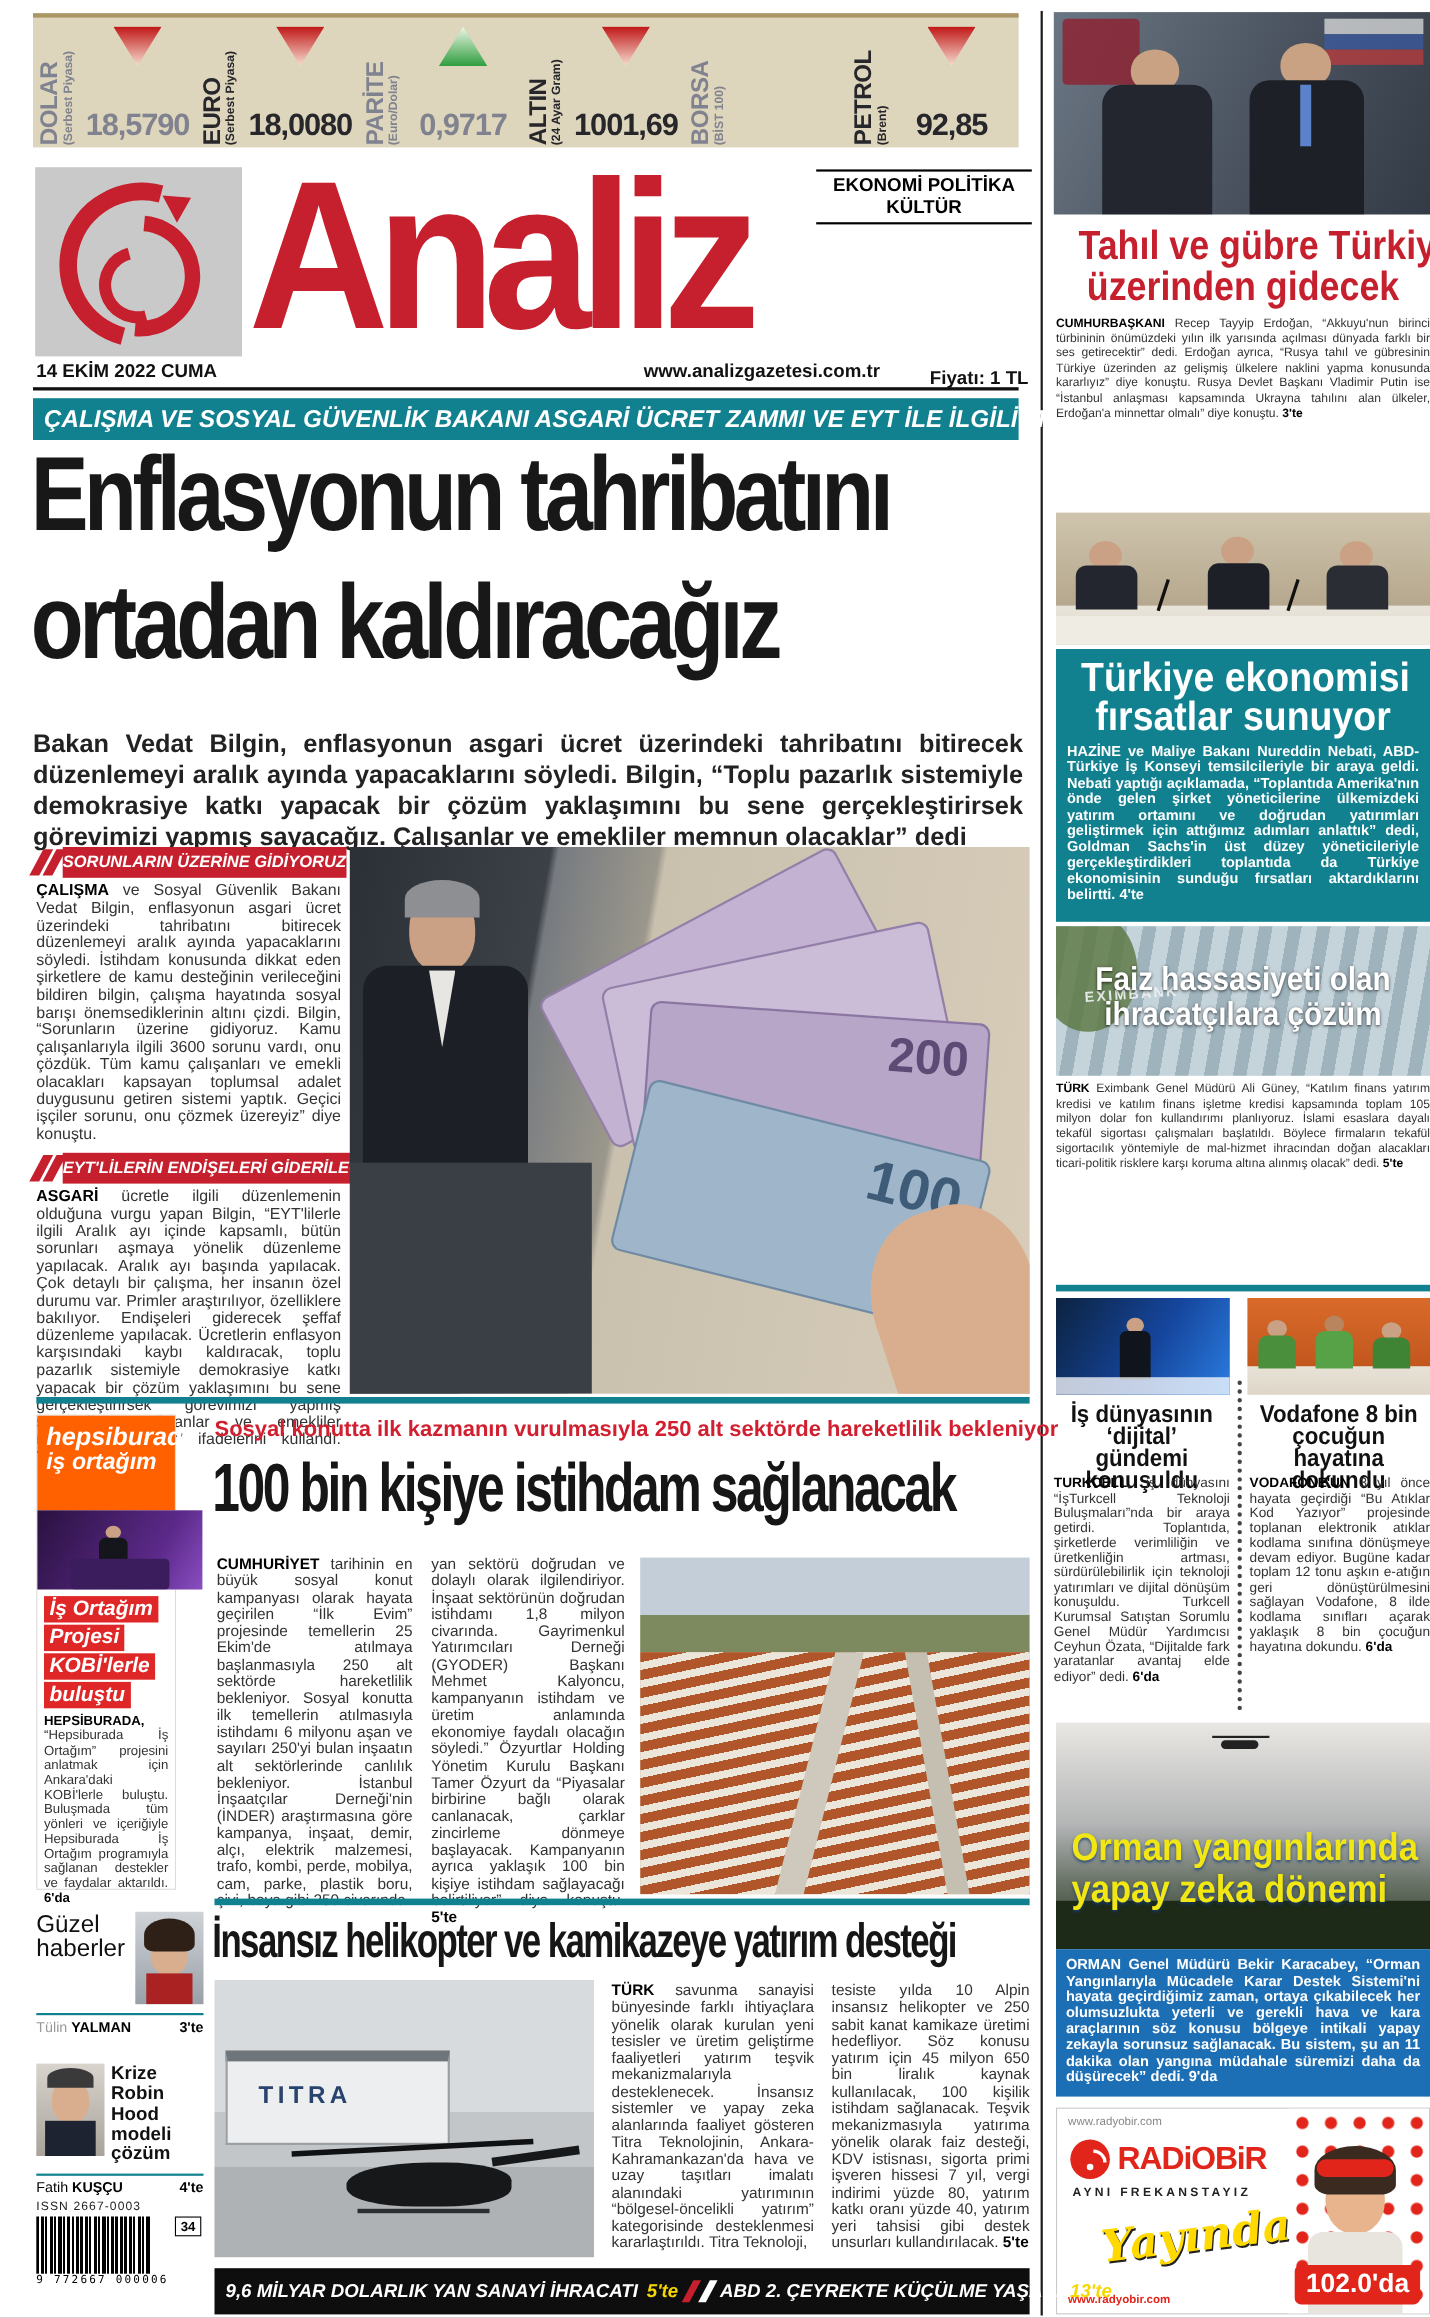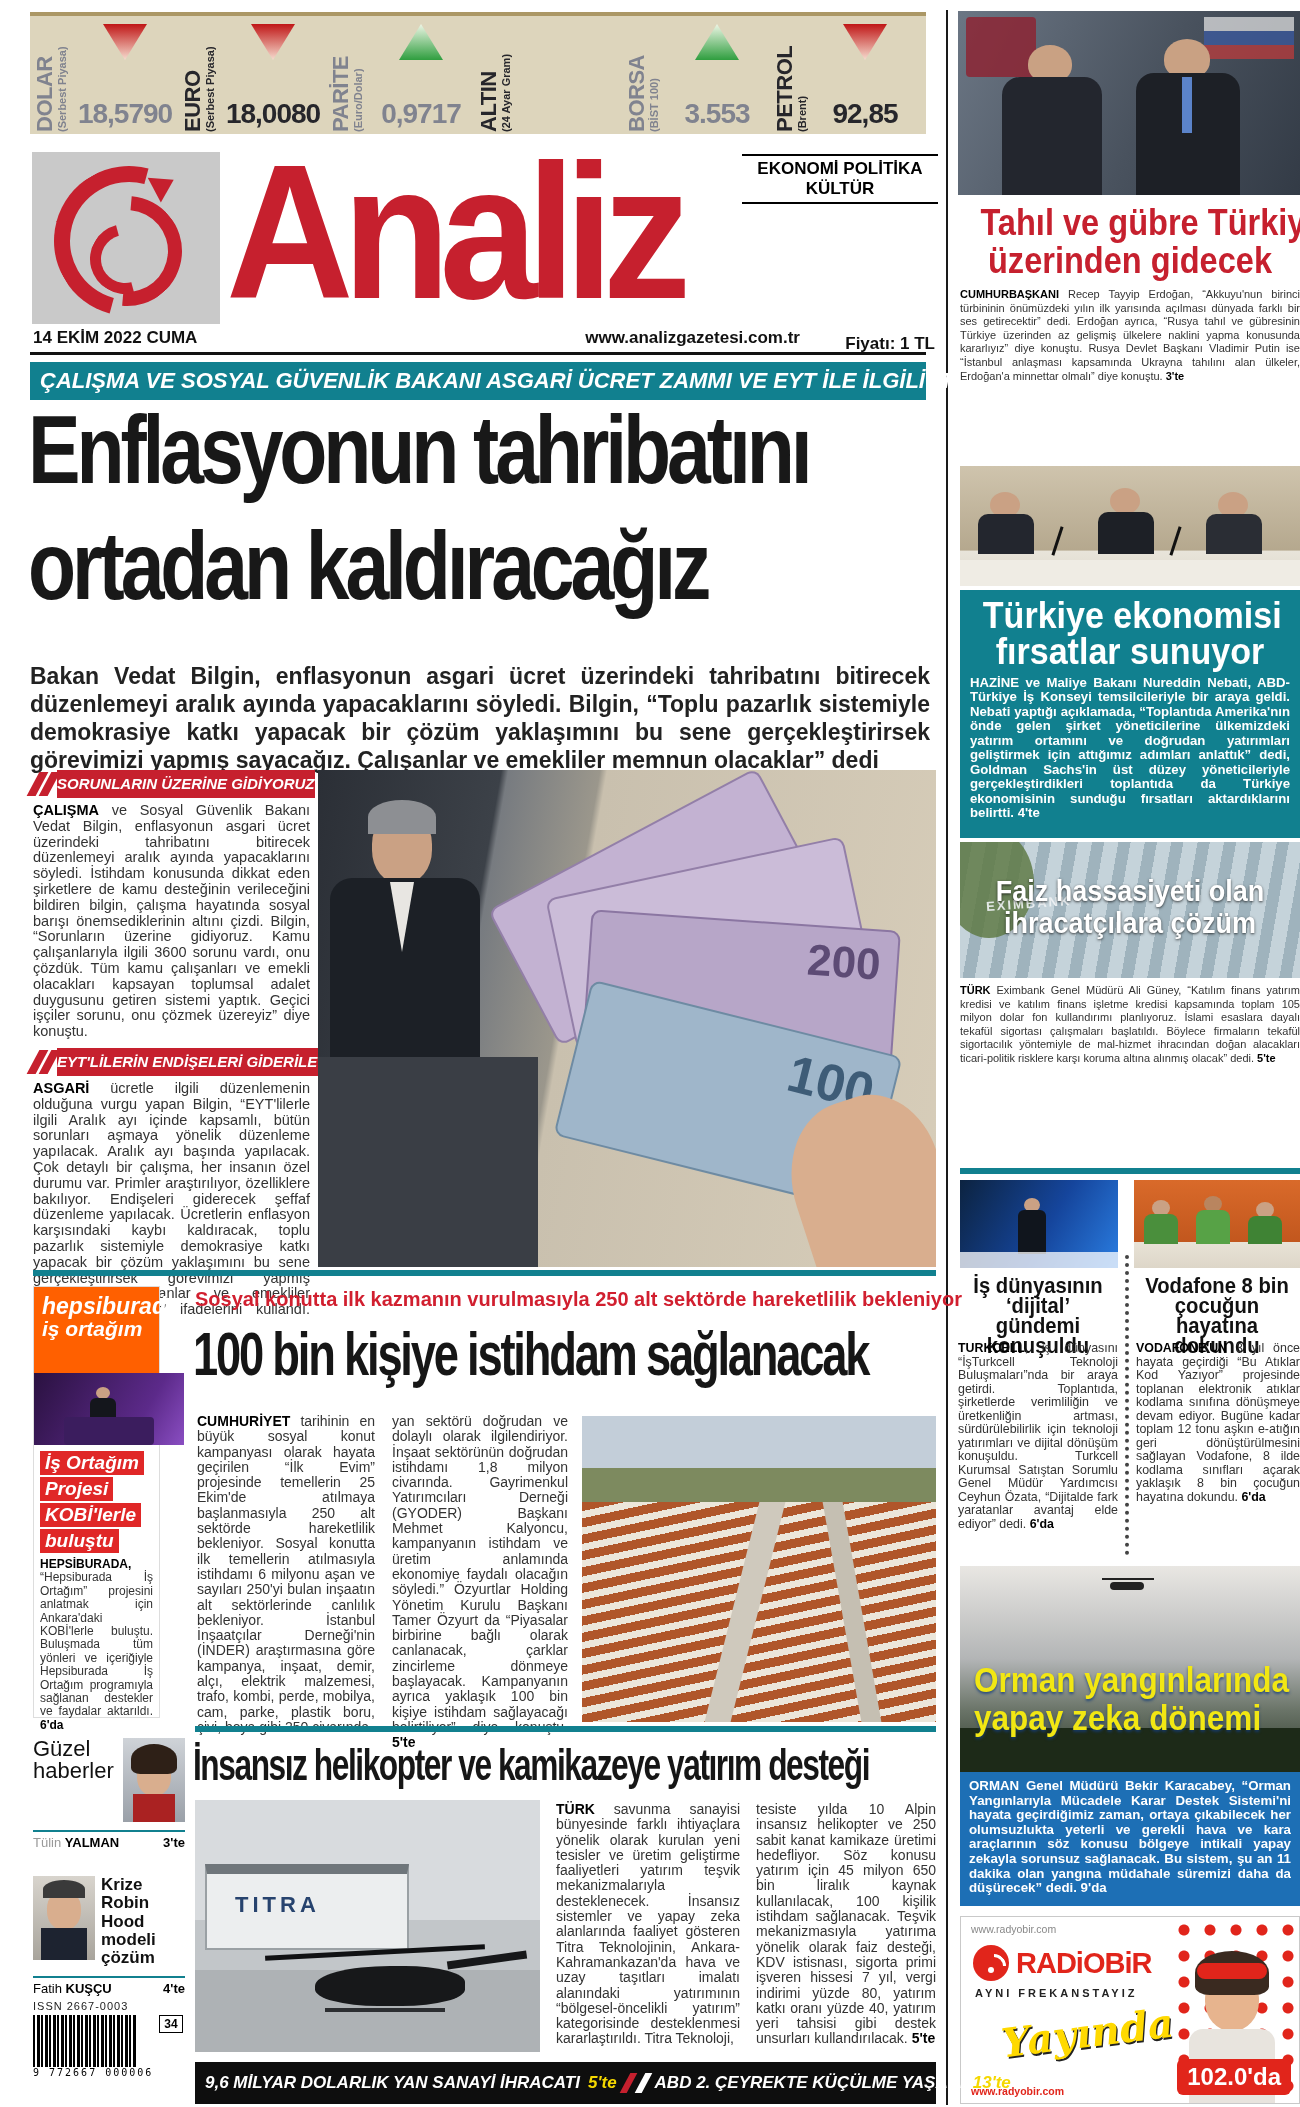--- a/index.html
+++ b/index.html
@@ -127,28 +127,28 @@
       <div class="vtxt vbig">PARİTE</div>
       <div class="vtxt vsm">(Euro/Dolar)</div>
       <div class="tcol">
           <div class="tri up"></div>
         <div class="tnum">0,9717</div>
         </div>
     </div>
     <div class="titem">
       <div class="vtxt vbig">ALTIN</div>
       <div class="vtxt vsm">(24 Ayar Gram)</div>
+      <div class="tcol">
+          <div class="tri down"></div>
+        <div class="tnum">1001,69</div>
+        </div>
     </div>
     <div class="titem">
       <div class="vtxt vbig">BORSA</div>
       <div class="vtxt vsm">(BİST 100)</div>
-      <div class="tcol">
-          <div class="tri up"></div>
-        <div class="tnum">3.553</div>
-        </div>
     </div>
     <div class="titem">
       <div class="vtxt vbig">PETROL</div>
       <div class="vtxt vsm">(Brent)</div>
       <div class="tcol">
           <div class="tri down"></div>
         <div class="tnum">92,85</div>
         </div>
     </div>
   </div>

